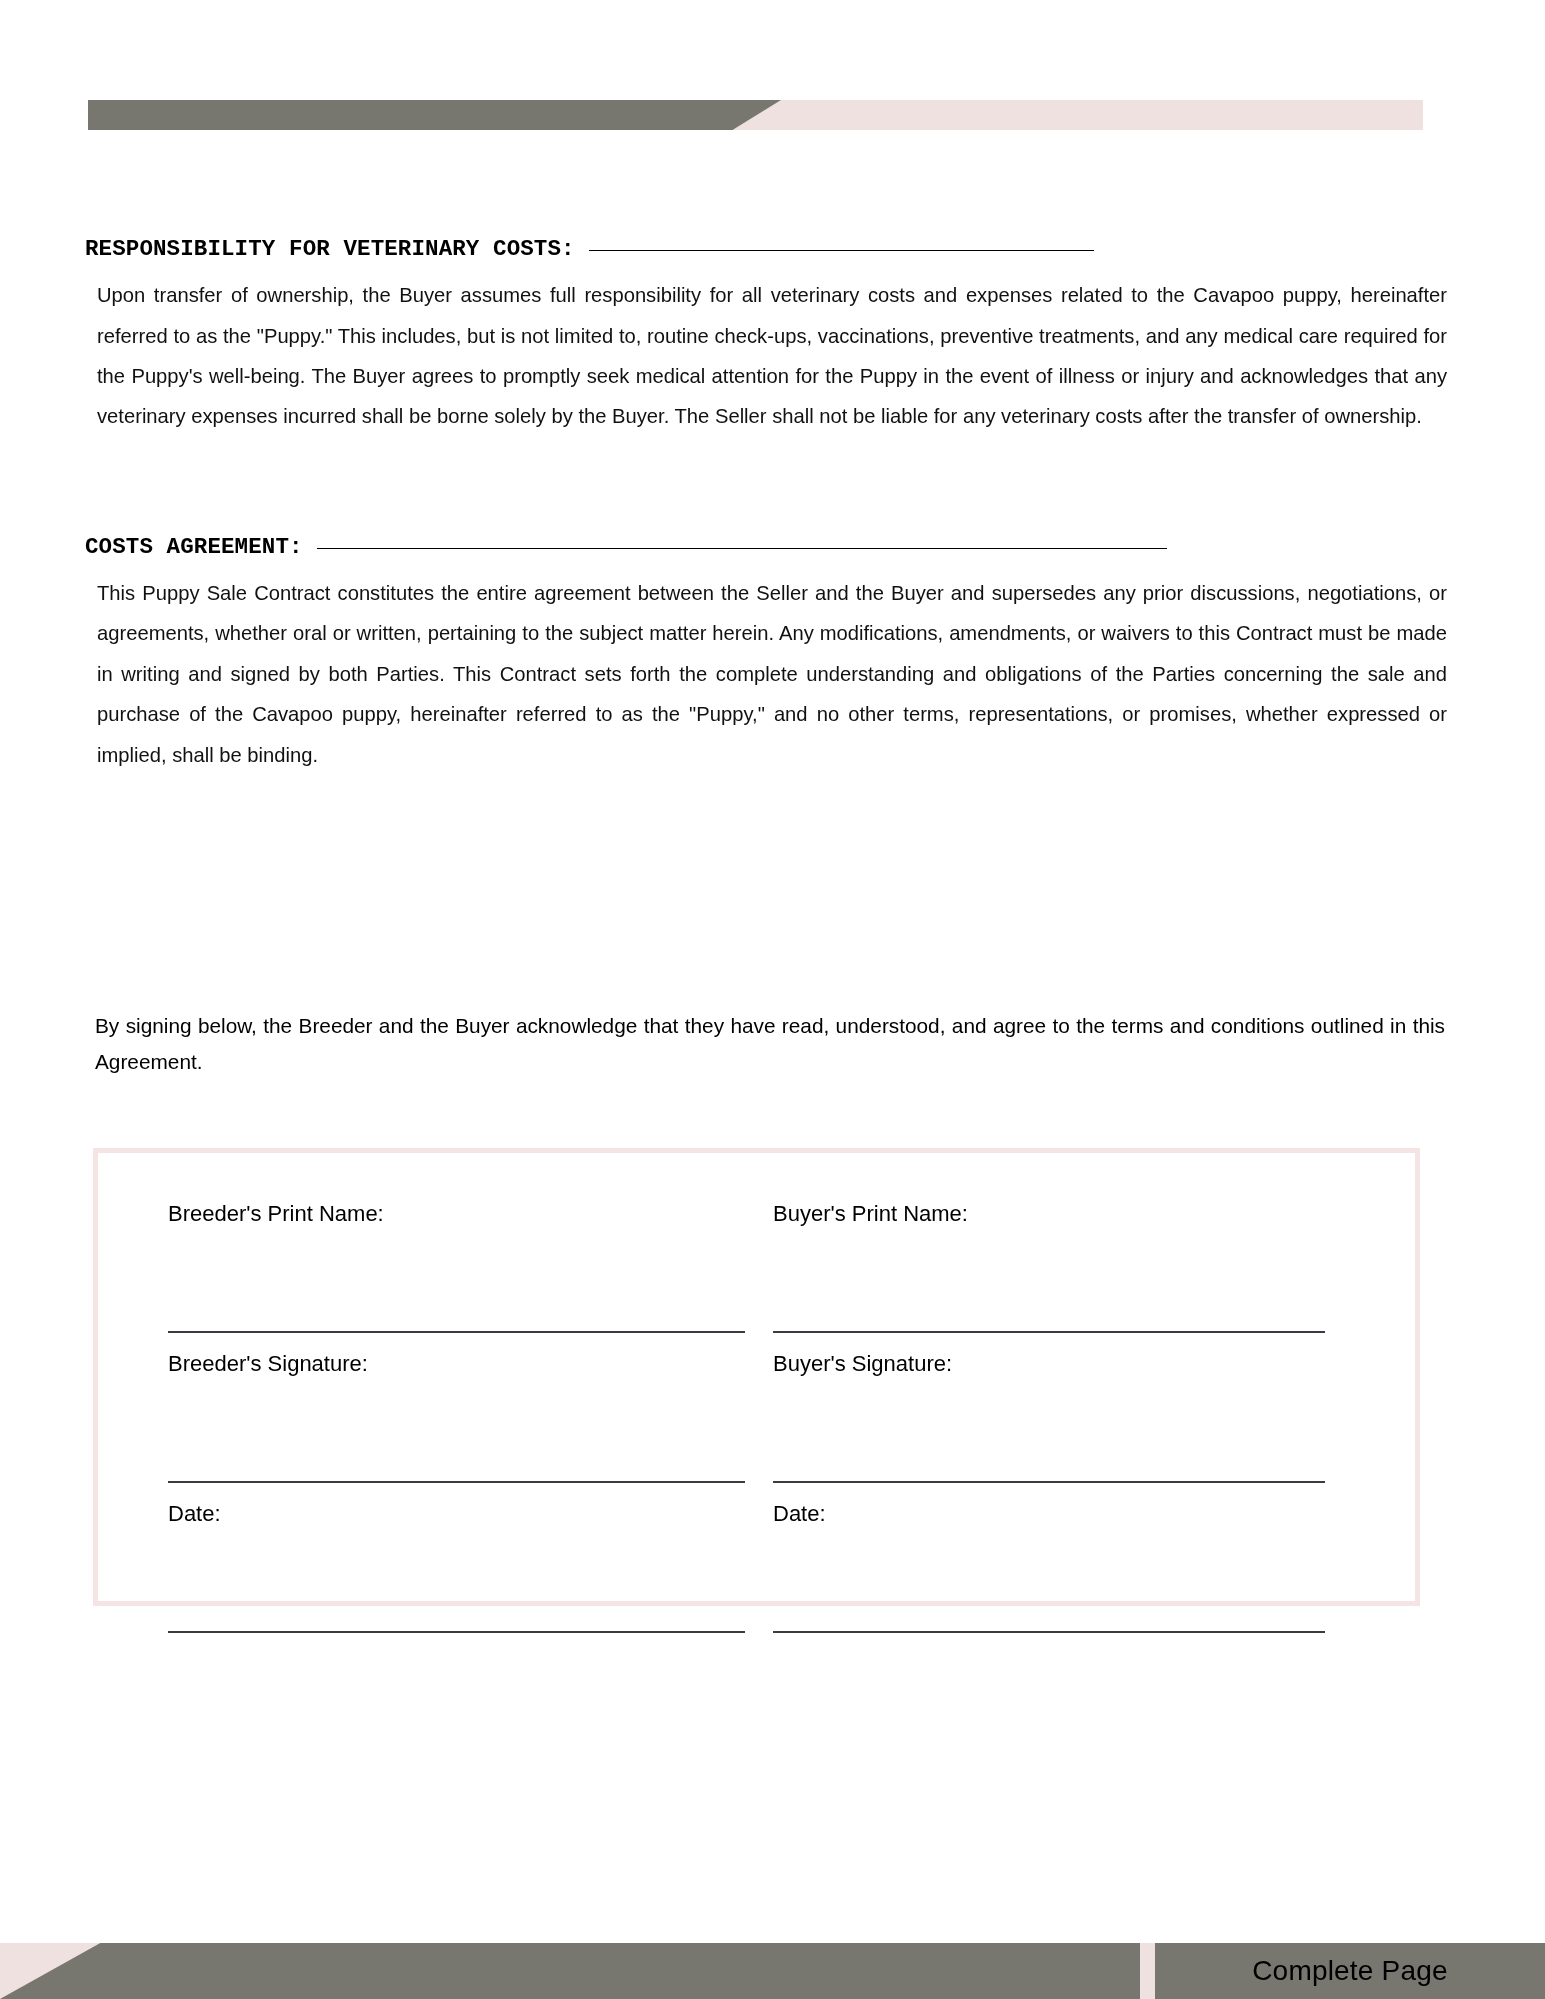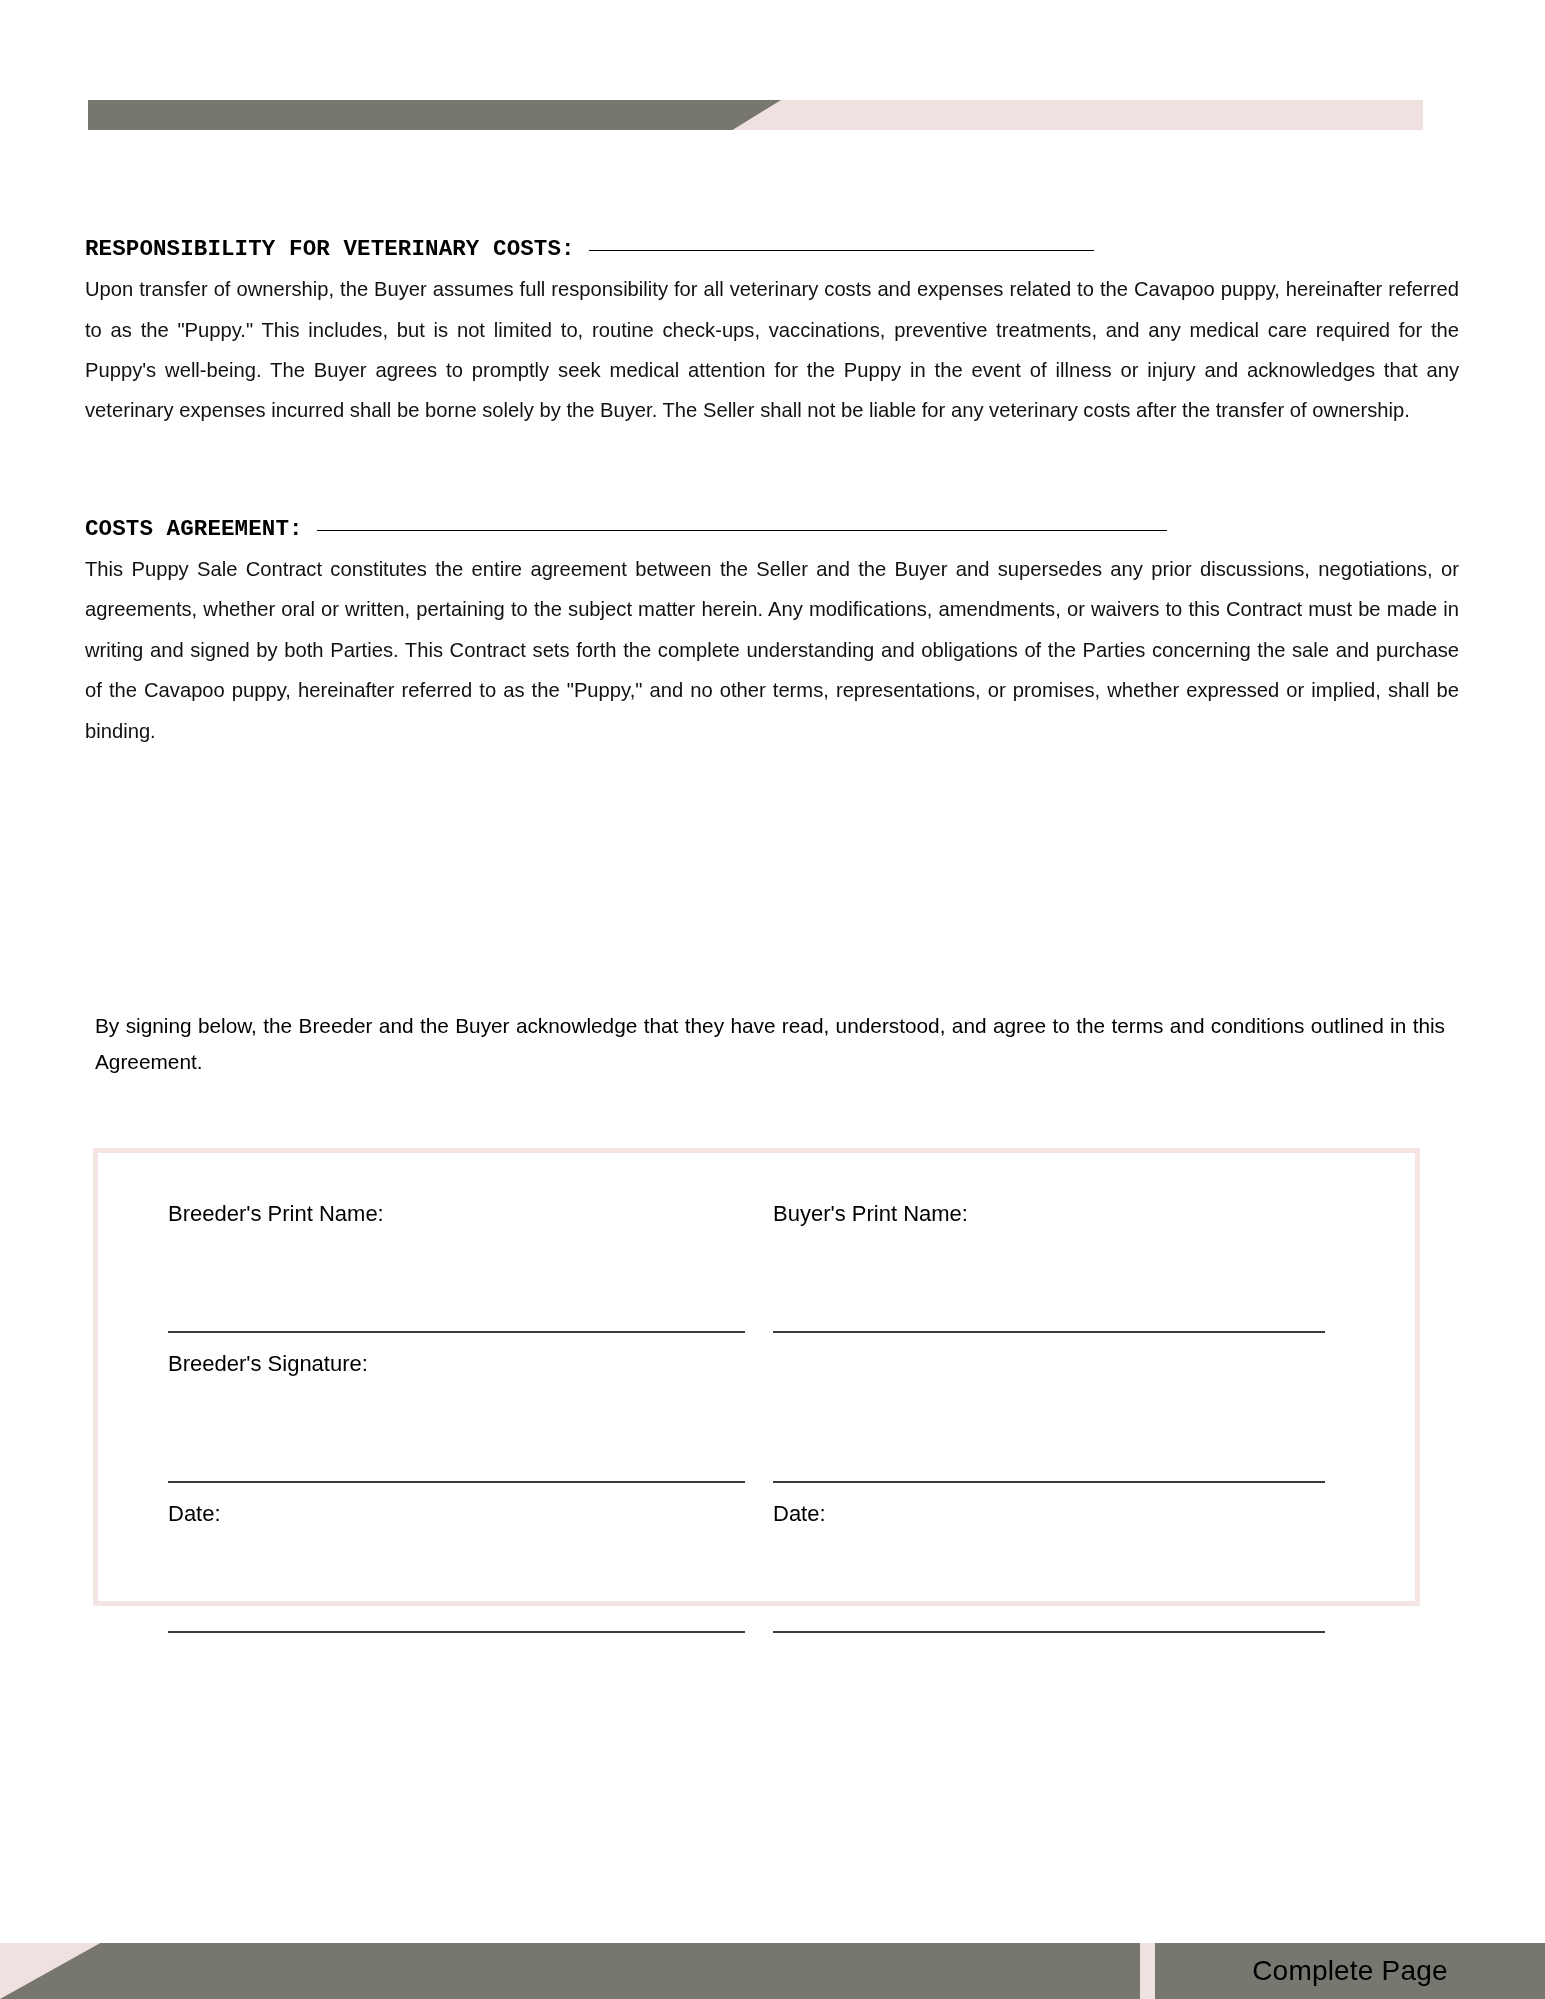--- a/index.html
+++ b/index.html
@@ -71,21 +71,21 @@
     position: relative;
     top: -4px;
   }
   .heading-rule.short { flex: 0 0 505px; }
   .heading-rule.long  { flex: 0 0 850px; }
 
   .body-para {
     font-size: 20.2px;
     line-height: 2.0;
     text-align: justify;
-    margin: 0;
+    margin: 12px;
     color: #111;
   }
 
   .gap-large { height: 84px; }
 
   .ack-block {
     position: absolute;
     left: 95px;
     top: 1008px;
     width: 1350px;
@@ -224,20 +224,21 @@
       <div class="sig-label">Buyer's Print Name:</div>
       <div class="sig-line"></div>
     </div>
 
     <div class="sig-cell">
       <div class="sig-label">Breeder's Signature:</div>
       <div class="sig-line"></div>
     </div>
 
     <div class="sig-cell">
+      <div class="sig-label">Buyer's Signature:</div>
       <div class="sig-line"></div>
     </div>
 
     <div class="sig-cell">
       <div class="sig-label">Date:</div>
       <div class="sig-line"></div>
     </div>
 
     <div class="sig-cell">
       <div class="sig-label">Date:</div>

